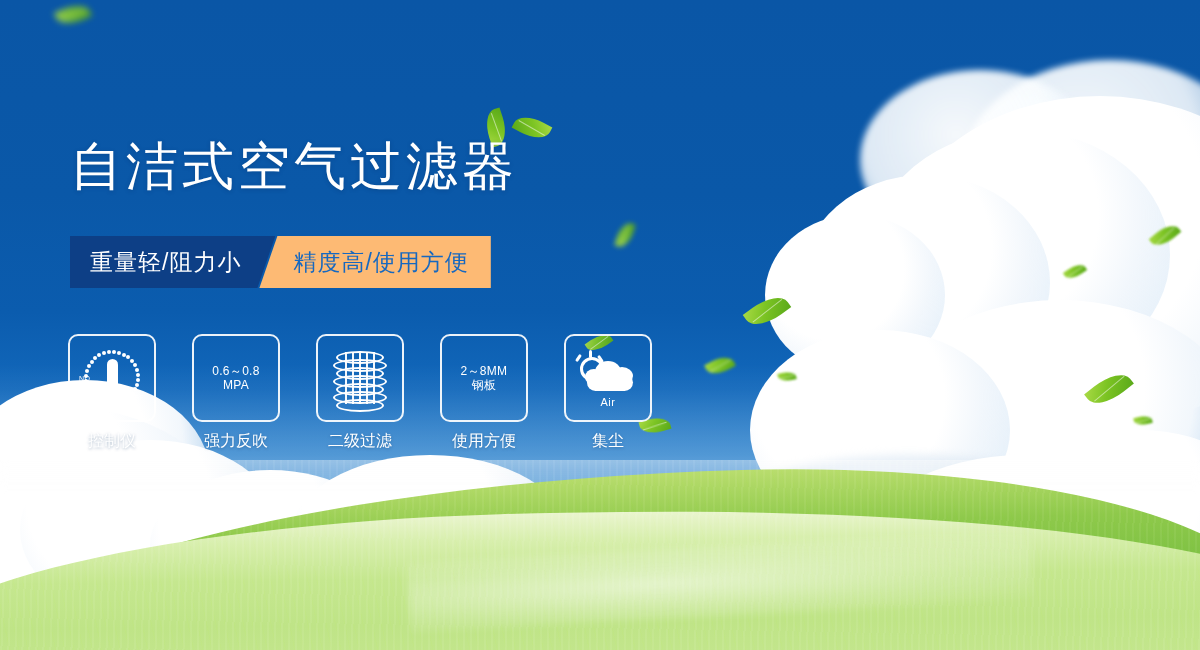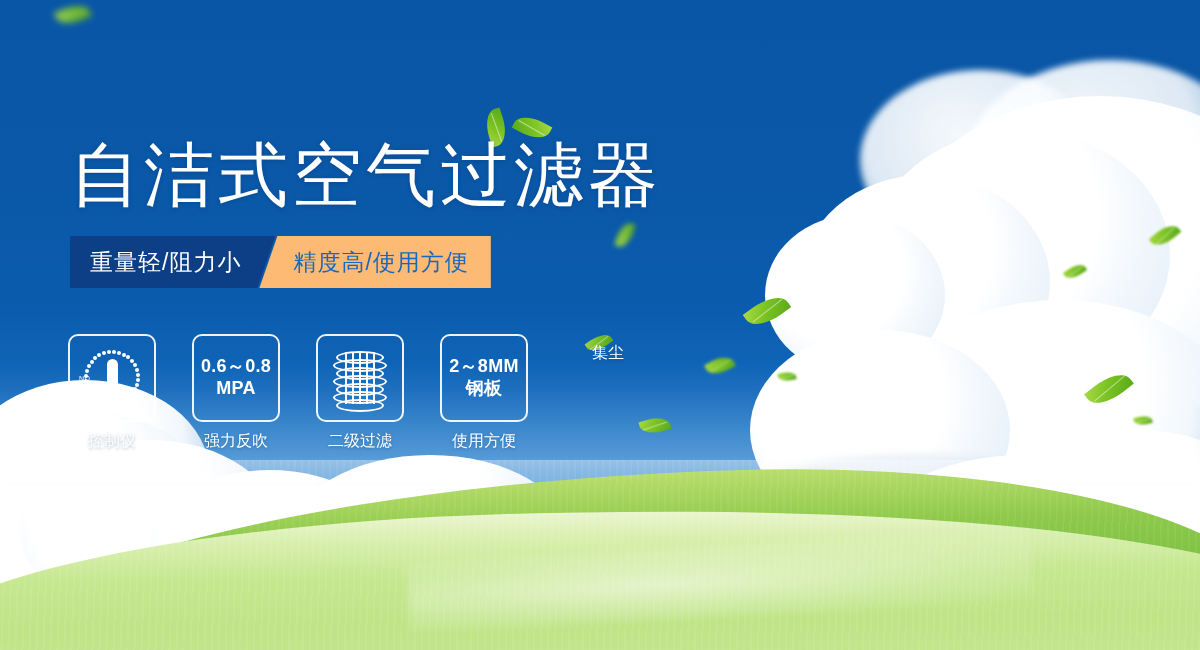--- a/index.html
+++ b/index.html
@@ -140,21 +140,21 @@
   }
 
   
   .headline{
     position:absolute;
     left:70px; top:140px;
     z-index:6;
   }
   .title{
     margin:0;
-    font-size:70px;
+    font-size:52px;
     line-height:1;
     font-weight:300;
     color:#ffffff;
     letter-spacing:4px;
     white-space:nowrap;
     text-shadow:0 1px 4px rgba(0,40,90,.28);
   }
 
   .subtitle-bar{
     position:absolute;
@@ -202,26 +202,25 @@
     border:2px solid rgba(255,255,255,.92);
     border-radius:10px;
     display:flex;
     flex-direction:column;
     align-items:center;
     justify-content:center;
     color:#ffffff;
     position:relative;
   }
   .feature-text{
-    font-size:18px;
+    font-size:12px;
     line-height:1.2;
     text-align:center;
     letter-spacing:.3px;
     white-space:nowrap;
-    font-weight:bold;
   }
   .feature-label{
     margin-top:9px;
     font-size:16px;
     color:#ffffff;
     white-space:nowrap;
     text-shadow:0 1px 3px rgba(0,50,100,.35);
   }
 
   
@@ -419,17 +418,30 @@
 
     <div class="feature">
       <div class="feature-box">
         <div class="feature-text">2～8MM</div>
         <div class="feature-text">钢板</div>
       </div>
       <div class="feature-label">使用方便</div>
     </div>
 
     <div class="feature">
+      <div class="feature-box">
+        <div class="airicon">
+          <div class="air-sun"></div>
+          <div class="air-ray" style="left:0px;  top:1px;  width:3px; height:8px; transform:rotate(35deg);"></div>
+          <div class="air-ray" style="left:22px; top:2px;  width:3px; height:8px; transform:rotate(-35deg);"></div>
+          <div class="air-ray" style="left:12px; top:-3px; width:3px; height:8px;"></div>
+          <div class="air-puff" style="left:18px; top:8px;  width:26px; height:22px;"></div>
+          <div class="air-puff" style="left:34px; top:14px; width:22px; height:18px;"></div>
+          <div class="air-puff" style="left:8px;  top:16px; width:18px; height:16px;"></div>
+          <div class="air-base"></div>
+          <div class="air-text">Air</div>
+        </div>
+      </div>
       <div class="feature-label">集尘</div>
     </div>
 
   </div>
 </div>
 
 </body></html>

